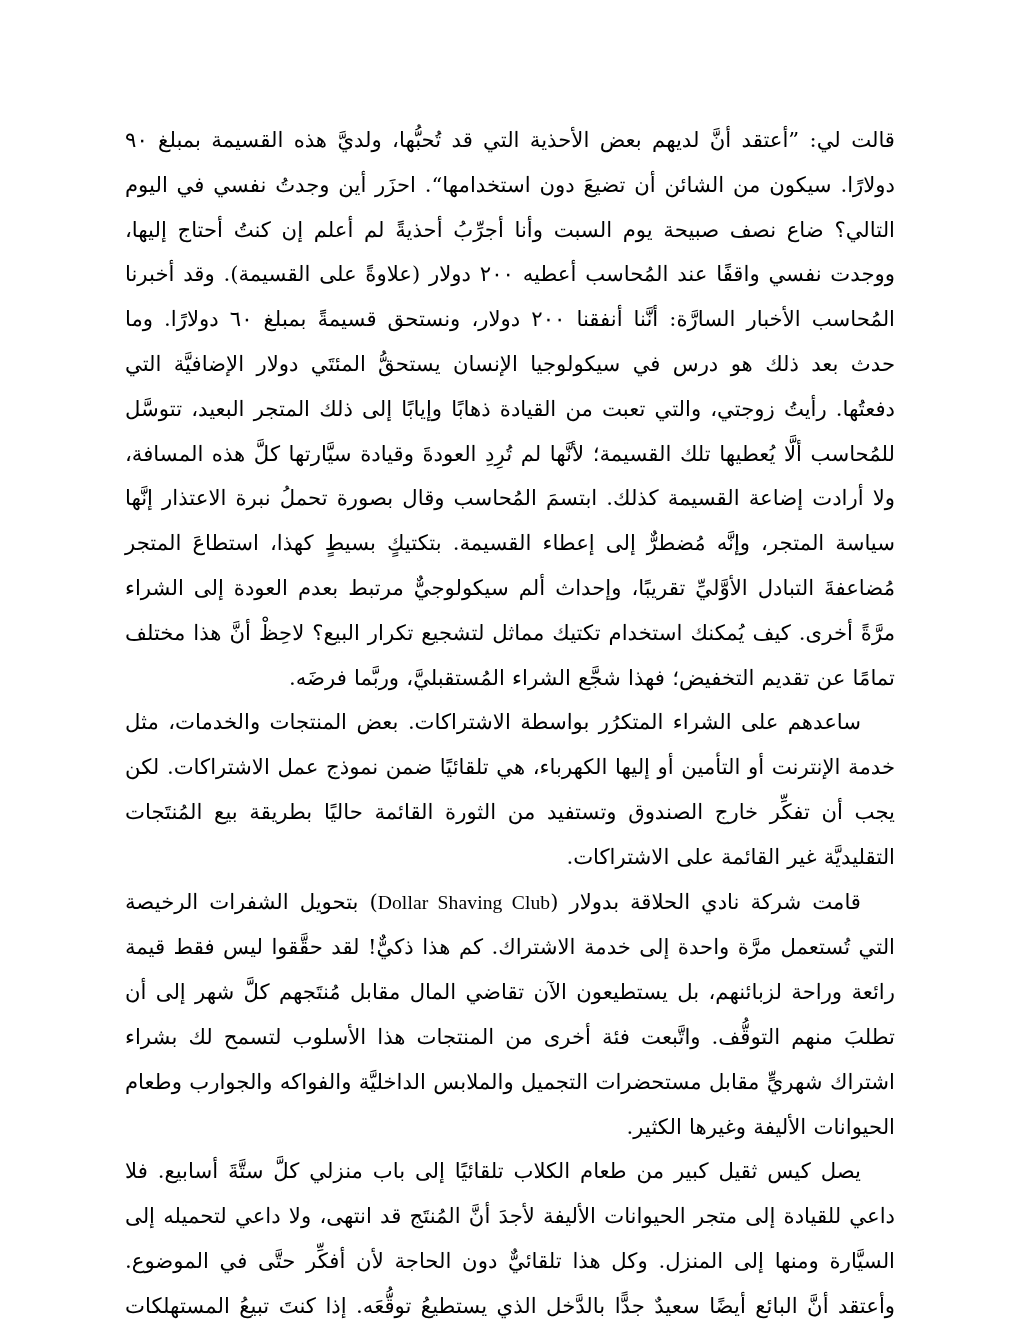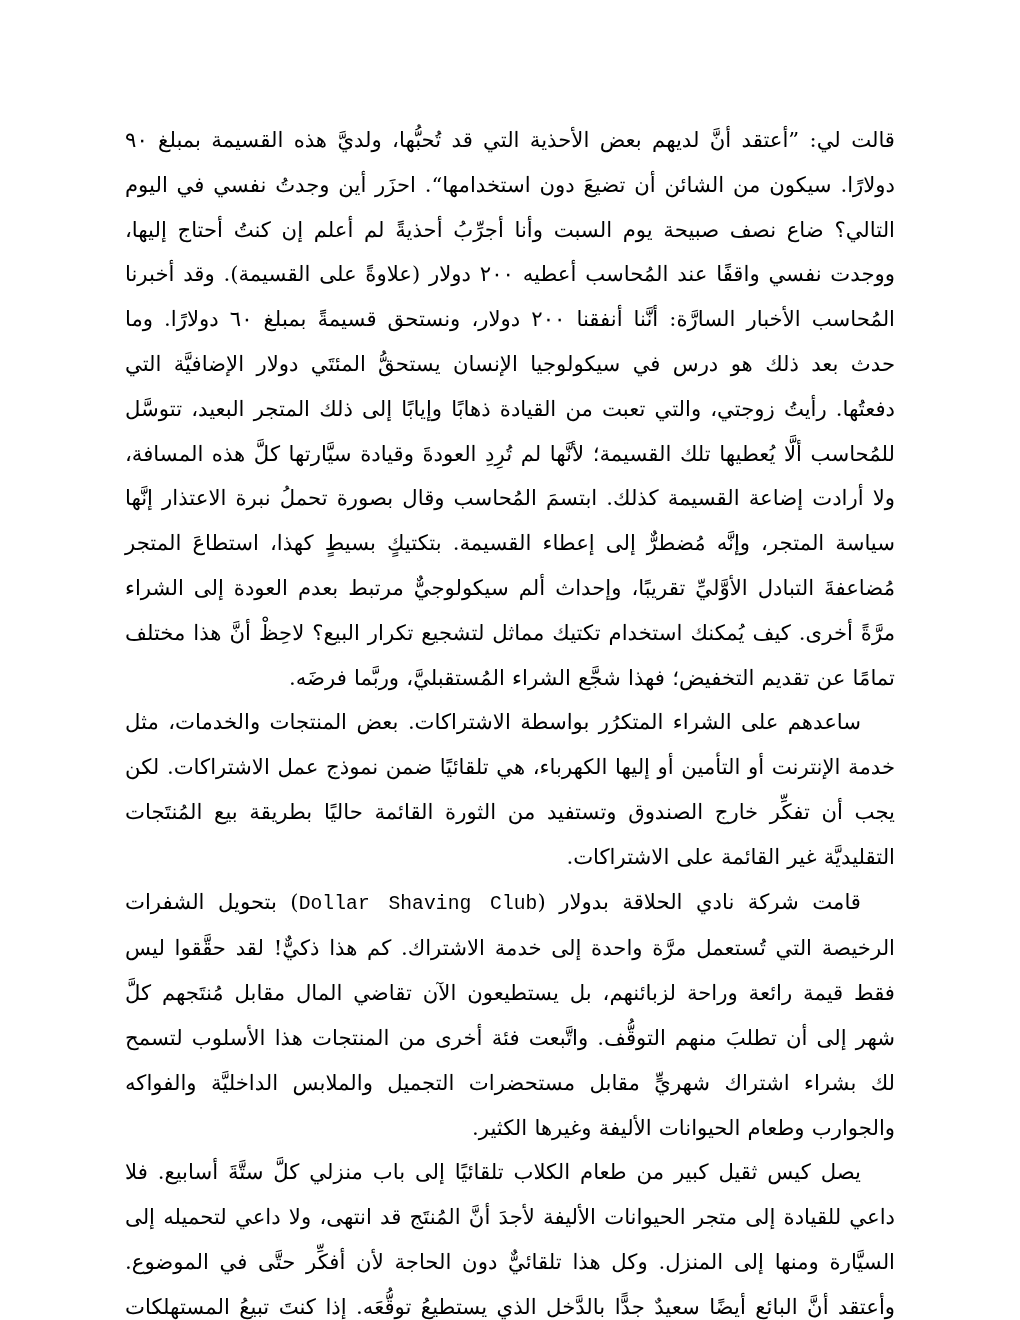--- a/index.html
+++ b/index.html
@@ -50,21 +50,21 @@
     text-align-last: right;
     hyphens: none;
   }
 
   
   p.para.no-indent {
     text-indent: 0;
   }
 
   .latin {
-    font-family: Liberation Mono, monospace;
+    font-family: Liberation Serif, serif;
     direction: ltr;
     unicode-bidi: isolate;
     font-size: 19.6px;
     letter-spacing: 0.1px;
   }
 
   
   .page::after {
     content: "";
     position: absolute;

